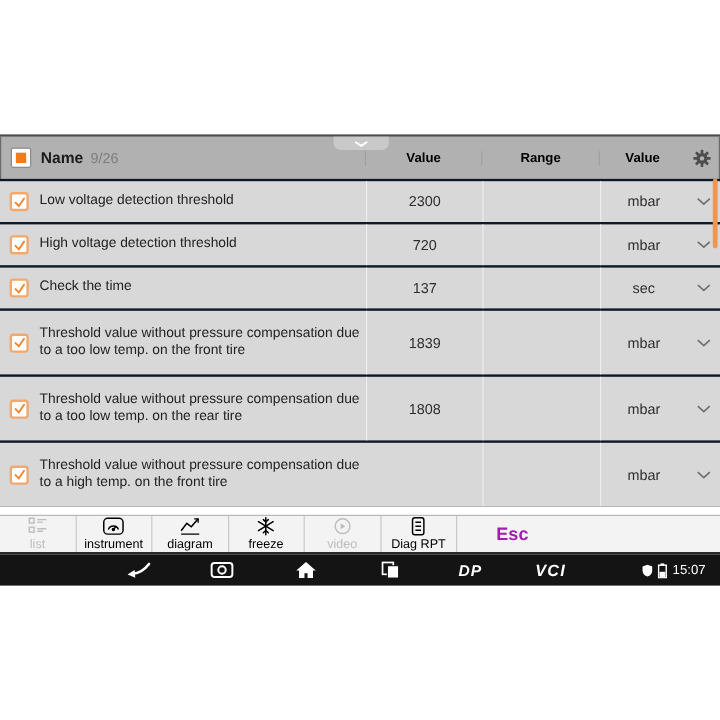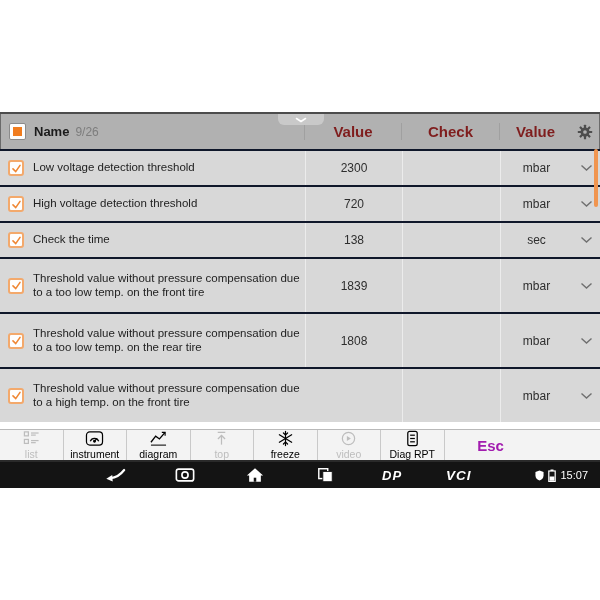--- a/index.html
+++ b/index.html
@@ -10,21 +10,21 @@
 
   
   .tbl { position:relative; width:600px; border-top:2px solid #4c4c4c; }
   .hdr { position:relative; display:flex; align-items:center; height:35px;
          background:#b1b1b1; border-left:1px solid #6a6a6a; border-right:1px solid #6a6a6a; }
   .cell-name  { flex:1 1 auto; display:flex; align-items:center; min-width:0; }
   .cell-value { width:97px;  text-align:center; border-left:1px solid #a0a0a0; }
   .cell-range { width:98px;  text-align:center; border-left:1px solid #a0a0a0; }
   .cell-unit  { width:72px;  text-align:center; border-left:1px solid #a0a0a0; }
   .cell-gear, .cell-chev { width:28px; display:flex; align-items:center; justify-content:center; }
-  .hdr .htxt { font-weight:bold; font-size:15px; color:#7f1d1d; }
+  .hdr .htxt { font-weight:bold; font-size:11px; color:#000000; }
   .hdr-name-label { font-weight:bold; font-size:13px; color:#1b1b1b; margin-left:8px; }
   .hdr-counter { font-size:12px; color:#7d7d7d; margin-left:6px; }
   .hdr-check { width:17px; height:17px; background:#fdfdfd; border:1px solid #8b8b8b;
                border-radius:2px; margin-left:8px; display:flex; align-items:center; justify-content:center; }
   .hdr-check .sq { width:9px; height:9px; }
   .handle { position:absolute; left:277px; top:0; width:46px; height:11px; background:#c9c9c9;
             border-radius:0 0 6px 6px; display:flex; align-items:center; justify-content:center; }
 
   .rows { position:relative; display:flex; flex-direction:column; gap:2px; background:#0f172a; padding-top:2px; }
   .row { display:flex; align-items:center; background:#d8d8d8; height:34px; }
@@ -70,21 +70,21 @@
         <div class="cell-name">
           <span class="hdr-check">
             <svg class="sq" viewBox="0 0 9 9">
                 <rect x="0" y="0" width="9" height="9" fill="#f07c1e"></rect>
               </svg>
           </span>
           <span class="hdr-name-label">Name</span>
           <span class="hdr-counter">9/26</span>
         </div>
         <div class="cell-value htxt">Value</div>
-        <div class="cell-range htxt">Check</div>
+        <div class="cell-range htxt">Range</div>
         <div class="cell-unit htxt">Value</div>
         <div class="cell-gear">
           <svg width="16" height="16" viewBox="0 0 20 20">
             <g fill="#4d4d4d">
               <rect x="8.6" y="1" width="2.8" height="4.4" rx="0.7"></rect>
               <rect x="8.6" y="1" width="2.8" height="4.4" rx="0.7" transform="rotate(45 10 10)"></rect>
               <rect x="8.6" y="1" width="2.8" height="4.4" rx="0.7" transform="rotate(90 10 10)"></rect>
               <rect x="8.6" y="1" width="2.8" height="4.4" rx="0.7" transform="rotate(135 10 10)"></rect>
               <rect x="8.6" y="1" width="2.8" height="4.4" rx="0.7" transform="rotate(180 10 10)"></rect>
               <rect x="8.6" y="1" width="2.8" height="4.4" rx="0.7" transform="rotate(225 10 10)"></rect>
@@ -144,21 +144,21 @@
 
         <div class="row">
           <div class="cell-name">
             <span class="rcheck">
               <svg width="11" height="11" viewBox="0 0 14 14">
                   <polyline points="2.5,7.5 6,11 11.5,3" fill="none" stroke="#ef8632" stroke-width="2" stroke-linecap="round"></polyline>
                 </svg>
             </span>
             <span class="rname">Check the time</span>
           </div>
-          <div class="cell-value">138</div>
+          <div class="cell-value">137</div>
           <div class="cell-range"></div>
           <div class="cell-unit">sec</div>
           <div class="cell-chev">
             <svg width="13" height="8" viewBox="0 0 13 8">
                 <polyline points="1.5,1.5 6.5,6 11.5,1.5" fill="none" stroke="#6f6f6f" stroke-width="1.4"></polyline>
               </svg>
           </div>
         </div>
 
         <div class="row tall">
@@ -247,28 +247,20 @@
 
       <div class="tbtn">
         <svg width="19" height="17" viewBox="0 0 20 18" fill="none" stroke="currentColor" stroke-width="1.4">
           <polyline points="2,13 7,6.5 11,9.5 17,2.5"></polyline>
           <polyline points="13.5,2.5 17,2.5 17,6" stroke-width="1.2"></polyline>
           <line x1="2" y1="16" x2="18" y2="16" stroke-width="1.1"></line>
         </svg>
         <span class="tlbl">diagram</span>
       </div>
 
-      <div class="tbtn disabled">
-        <svg width="19" height="17" viewBox="0 0 20 18" fill="none" stroke="currentColor" stroke-width="1.3">
-          <line x1="6" y1="2.5" x2="14" y2="2.5"></line>
-          <polyline points="6.2,9.5 10,5.8 13.8,9.5"></polyline>
-          <line x1="10" y1="6" x2="10" y2="15.5"></line>
-        </svg>
-        <span class="tlbl">top</span>
-      </div>
 
       <div class="tbtn">
         <svg width="19" height="17" viewBox="0 0 20 18" fill="none" stroke="currentColor" stroke-width="1.3" stroke-linecap="round">
           <line x1="10" y1="1.5" x2="10" y2="16.5"></line>
           <line x1="3.5" y1="5" x2="16.5" y2="13"></line>
           <line x1="16.5" y1="5" x2="3.5" y2="13"></line>
           <polyline points="7.8,3.2 10,5.2 12.2,3.2"></polyline>
           <polyline points="7.8,14.8 10,12.8 12.2,14.8"></polyline>
         </svg>
         <span class="tlbl">freeze</span>

